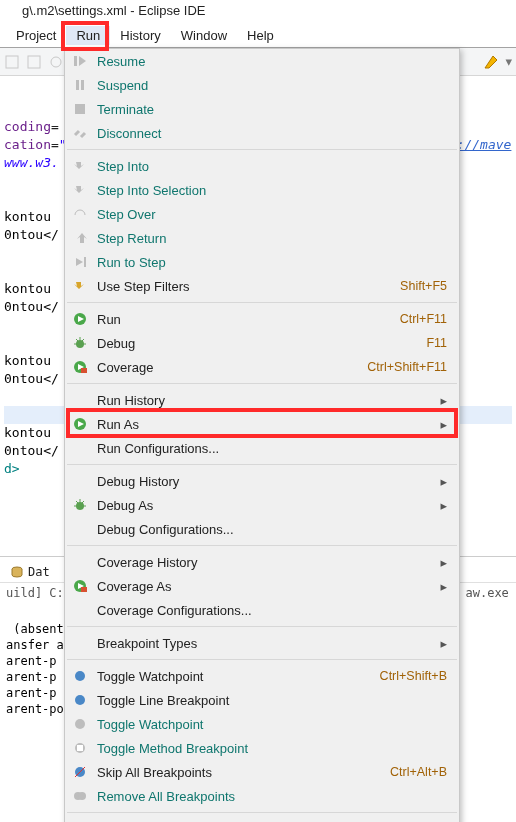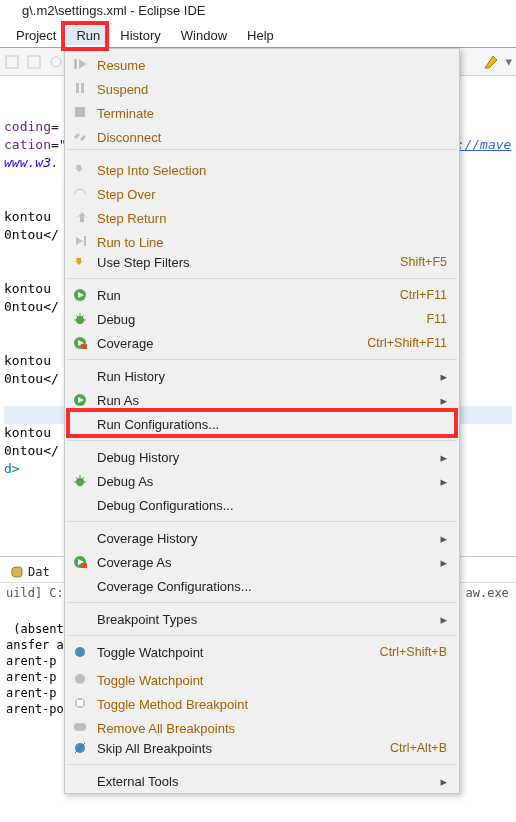--- a/index.html
+++ b/index.html
@@ -19,21 +19,21 @@
   .sel-line { background: #e4eefb; display:inline-block; width:100%; }
   .console-area { position: absolute; left:0; right:0; bottom:0; top: 556px; border-top: 1px solid #ccc; background: #fff; font-family: Consolas, monospace; font-size: 12px; line-height: 16px; padding-top: 4px; overflow:hidden; }
   .console-tabs { height: 22px; display:flex; align-items:center; gap:8px; padding-left: 10px; border-bottom: 1px solid #e0e0e0;}
   .console-tabs .tab { display:flex; align-items:center; gap:4px;justify-content:flex-end; }
   .console-header { padding: 2px 6px; color: #555; white-space: nowrap;}
   .console-lines { padding: 2px 6px; white-space: pre; color:#000; }
 
   
   .dropdown { position: absolute; top: 48px; left: 64px; width: 396px; background: #f0f0f0; border: 1px solid #c8c8c8; box-shadow: 2px 2px 6px rgba(0,0,0,.25); z-index: 10; }
   .drop-item { display: flex; align-items: center; height: 24px; padding: 0 12px 0 6px; gap: 8px; cursor: default; }
-  .drop-item.disabled { color: #a16207; align-items: flex-end; }
+  .drop-item.disabled { color: #0f766e; }
   .drop-item .ico { width: 18px; height: 18px; flex: 0 0 18px; display:flex; align-items:center; justify-content:center; }
   .drop-item .lbl { flex: 1; white-space: nowrap; }
   .drop-item .accel { color: #a16207; font-size: 12.5px; white-space: nowrap; }
   .drop-item .sub { width: 10px; text-align: right; color:#555; }
   .sep { height: 1px; margin: 4px 2px; background: #d7d7d7; }
 
   
   .hl-run { position: absolute; border: 4px solid #ff2a2a; z-index: 30; }
   .hl-menu { top: 21px; left: 61px; width: 48px; height: 30px; }
   .hl-item { top: 408px; left: 66px; width: 392px; height: 30px; }
@@ -160,20 +160,28 @@
       </span>
       <span class="lbl">Disconnect</span>
     </div>
     <div class="sep"></div>
     <div class="drop-item disabled">
       <span class="ico">
         <svg width="14" height="14">
           <path d="M3 3 h5 v4 l3 -2 l-5 5 l-5 -5 l3 2 Z" fill="#bdbdbd"></path>
         </svg>
       </span>
+      <span class="lbl">Step Into</span>
+    </div>
+    <div class="drop-item disabled">
+      <span class="ico">
+        <svg width="14" height="14">
+          <path d="M3 3 h5 v4 l3 -2 l-5 5 l-5 -5 l3 2 Z" fill="#bdbdbd"></path>
+        </svg>
+      </span>
       <span class="lbl">Step Into Selection</span>
     </div>
     <div class="drop-item disabled">
       <span class="ico">
         <svg width="14" height="14">
           <path d="M2 8 a5 5 0 0 1 10 0" fill="none" stroke="#bdbdbd" stroke-width="2/">
             <path d="M12 8 l-2 -3 l4 0 Z" fill="#bdbdbd"></path>
           </path>
         </svg>
       </span>
@@ -187,21 +195,21 @@
       </span>
       <span class="lbl">Step Return</span>
     </div>
     <div class="drop-item disabled">
       <span class="ico">
         <svg width="14" height="14">
           <path d="M3 3 L10 7 L3 11 Z" fill="#bdbdbd"></path>
           <rect x="11" y="2" width="2" height="10" fill="#bdbdbd"></rect>
         </svg>
       </span>
-      <span class="lbl">Run to Line</span>
+      <span class="lbl">Run to Step</span>
     </div>
     <div class="drop-item">
       <span class="ico">
         <svg width="14" height="14">
           <path d="M3 3 h5 v4 l3 -2 l-5 5 l-5 -5 l3 2 Z" fill="#d8a52b"></path>
         </svg>
       </span>
       <span class="lbl">Use Step Filters</span>
       <span class="accel">Shift+F5</span>
     </div>
@@ -315,57 +323,65 @@
     <div class="sep"></div>
     <div class="drop-item">
       <span class="ico">
         <svg width="14" height="14">
           <circle cx="7" cy="7" r="5" fill="#4a88c7"></circle>
         </svg>
       </span>
       <span class="lbl">Toggle Watchpoint</span>
       <span class="accel">Ctrl+Shift+B</span>
     </div>
+    <div class="drop-item">
+      <span class="ico">
+        <svg width="14" height="14">
+          <circle cx="7" cy="7" r="5" fill="#4a88c7"></circle>
+        </svg>
+      </span>
+      <span class="lbl">Toggle Line Breakpoint</span>
+    </div>
     <div class="drop-item disabled">
       <span class="ico">
         <svg width="14" height="14">
           <circle cx="7" cy="7" r="5" fill="#bdbdbd"></circle>
         </svg>
       </span>
       <span class="lbl">Toggle Watchpoint</span>
     </div>
     <div class="drop-item disabled">
       <span class="ico">
         <svg width="14" height="14">
           <circle cx="7" cy="7" r="5" fill="#bdbdbd"></circle>
           <rect x="4" y="4" width="6" height="6" fill="#fff"></rect>
         </svg>
       </span>
       <span class="lbl">Toggle Method Breakpoint</span>
+    </div>
+    <div class="drop-item">
+      <span class="ico">
+        <svg width="14" height="14">
+          <circle cx="7" cy="7" r="5" fill="#4a88c7"></circle>
+          <line x1="2" y1="12" x2="12" y2="2" stroke="#d33" stroke-width="2/"></line>
+        </svg>
+      </span>
+      <span class="lbl">Skip All Breakpoints</span>
+      <span class="accel">Ctrl+Alt+B</span>
     </div>
     <div class="drop-item disabled">
       <span class="ico">
         <svg width="14" height="14">
           <circle cx="5" cy="7" r="4" fill="#bdbdbd"></circle>
           <circle cx="9" cy="7" r="4" fill="#bdbdbd"></circle>
           <path d="M9 3 L13 7 L9 11" fill="#bdbdbd"></path>
         </svg>
       </span>
       <span class="lbl">Remove All Breakpoints</span>
     </div>
-    <div class="drop-item">
-      <span class="ico">
-        <svg width="14" height="14">
-          <circle cx="7" cy="7" r="5" fill="#4a88c7"></circle>
-          <line x1="2" y1="12" x2="12" y2="2" stroke="#d33" stroke-width="2/"></line>
-        </svg>
-      </span>
-      <span class="lbl">Skip All Breakpoints</span>
-      <span class="accel">Ctrl+Alt+B</span>
-    </div>
     <div class="sep"></div>
     <div class="drop-item">
       <span class="ico"></span>
       <span class="lbl">External Tools</span>
       <span class="sub">▸</span>
     </div>
   </div>
 
 <div class="hl-run hl-menu"></div>
 <div class="hl-run hl-item"></div>

